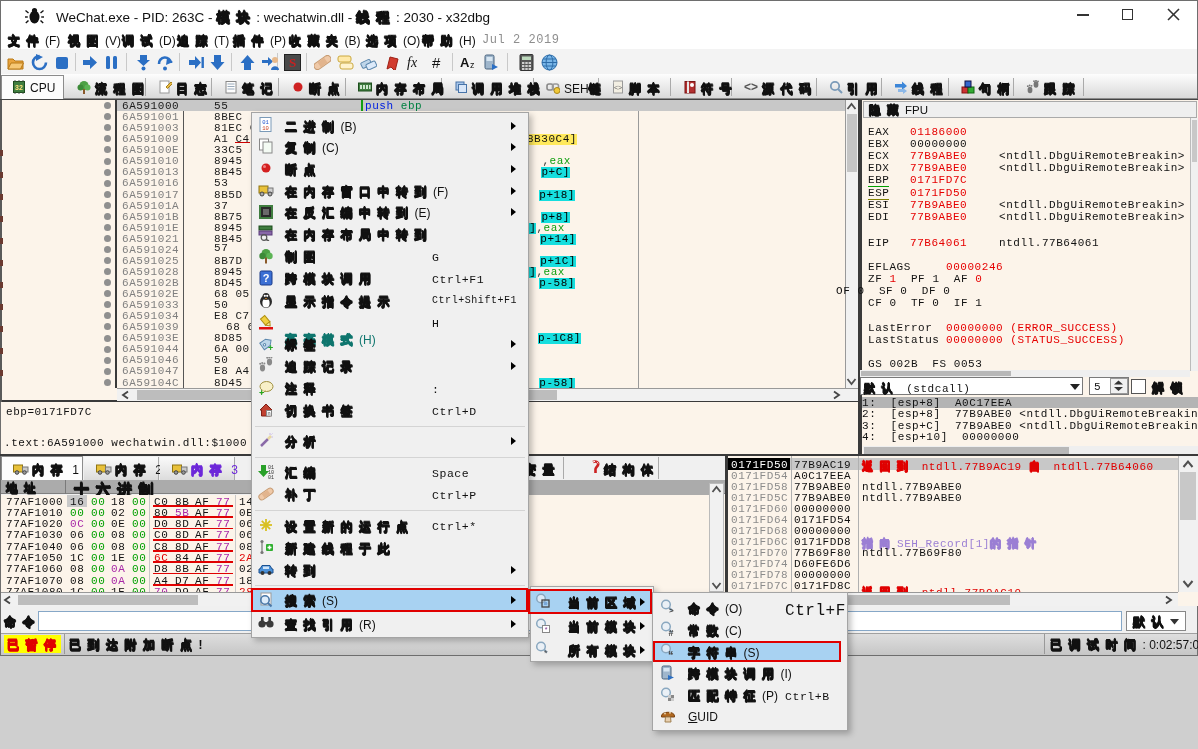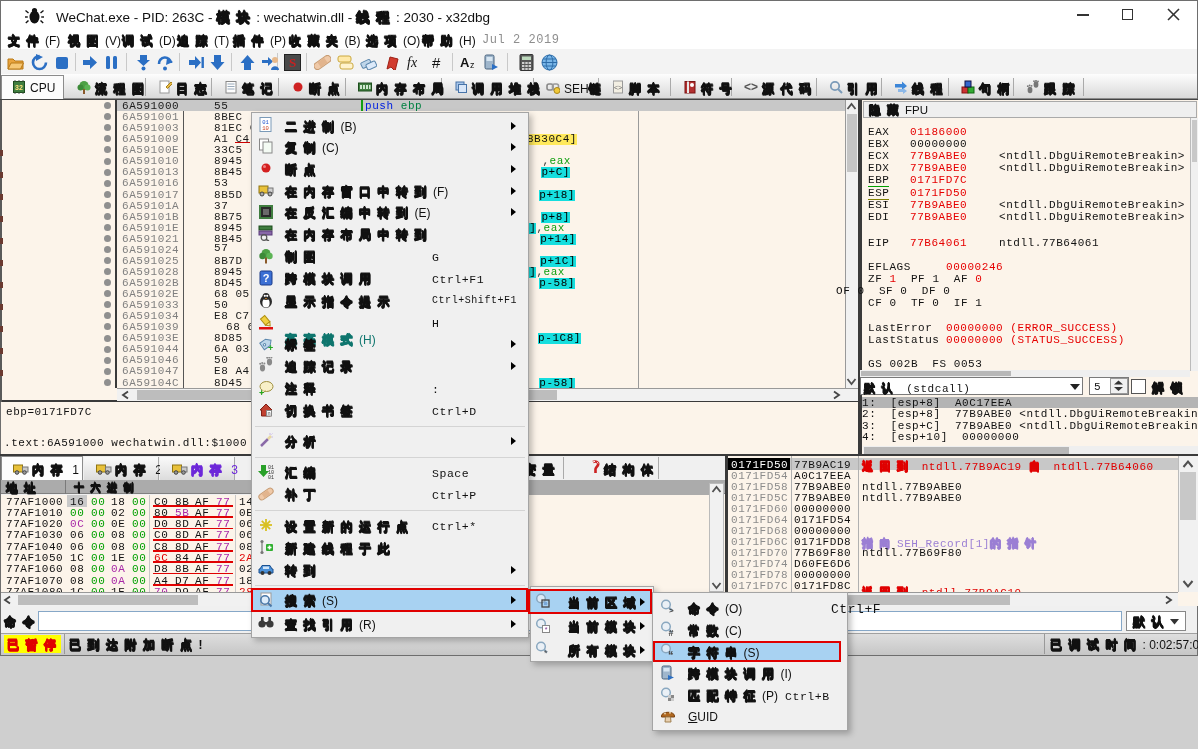--- a/index.html
+++ b/index.html
@@ -361,21 +361,21 @@
 <div class="a m" style="left:122px;top:310.1px;color:#7f7f7f">6A591034</div>
 <div class="a m" style="left:214px;top:310.1px;color:#1a1a1a">E8 C7</div>
 <div class="a" style="left:104px;top:323.4px;width:7px;height:7px;border-radius:50%;background:#8f8f8f"></div>
 <div class="a m" style="left:122px;top:321.2px;color:#7f7f7f">6A591039</div>
 <div class="a m" style="left:226px;top:321.2px;color:#1a1a1a">68 68</div>
 <div class="a" style="left:104px;top:334.5px;width:7px;height:7px;border-radius:50%;background:#8f8f8f"></div>
 <div class="a m" style="left:122px;top:332.3px;color:#7f7f7f">6A59103E</div>
 <div class="a m" style="left:214px;top:332.3px;color:#1a1a1a">8D85 </div>
 <div class="a" style="left:104px;top:345.5px;width:7px;height:7px;border-radius:50%;background:#8f8f8f"></div>
 <div class="a m" style="left:122px;top:343.3px;color:#7f7f7f">6A591044</div>
-<div class="a m" style="left:214px;top:343.3px;color:#1a1a1a">6A 03</div>
+<div class="a m" style="left:214px;top:343.3px;color:#1a1a1a">6A 00</div>
 <div class="a" style="left:104px;top:356.6px;width:7px;height:7px;border-radius:50%;background:#8f8f8f"></div>
 <div class="a m" style="left:122px;top:354.4px;color:#7f7f7f">6A591046</div>
 <div class="a m" style="left:214px;top:354.4px;color:#1a1a1a">50</div>
 <div class="a" style="left:104px;top:367.6px;width:7px;height:7px;border-radius:50%;background:#8f8f8f"></div>
 <div class="a m" style="left:122px;top:365.4px;color:#7f7f7f">6A591047</div>
 <div class="a m" style="left:214px;top:365.4px;color:#1a1a1a">E8 A4</div>
 <div class="a" style="left:104px;top:378.7px;width:7px;height:7px;border-radius:50%;background:#8f8f8f"></div>
 <div class="a m" style="left:122px;top:376.5px;color:#7f7f7f">6A59104C</div>
 <div class="a m" style="left:214px;top:376.5px;color:#1a1a1a">8D45 </div>
 <div class="a m" style="left:527px;top:133.2px;width:50px;overflow:hidden;direction:rtl"><span style="direction:ltr;float:right"><span style="background:#ffe95c;color:#111;display:inline-block;height:11px;line-height:10.5px">8B30C4]</span></span></div>
@@ -493,21 +493,21 @@
 <svg class="a" style="left:172px;top:461px" width="16" height="14" viewBox="0 0 16 14">
     <rect x="0.5" y="4" width="9" height="7" fill="#e8c13a" stroke="#907510"></rect>
     <rect x="9.5" y="6" width="5.5" height="5" fill="#c8c8c8" stroke="#777"></rect>
     <circle cx="4" cy="11.5" r="1.8" fill="#999" stroke="#444"></circle>
     <circle cx="11.5" cy="11.5" r="1.8" fill="#999" stroke="#444"></circle>
   </svg>
 <div class="a s12" style="left:191px;top:462px;color:#6d28d9"><span class="cj">内存</span> 3</div>
 <div class="a" style="left:1px;top:480px;width:724px;height:14px;background:#ababab;border-bottom:1px solid #808080"></div>
 <div class="a" style="left:65px;top:480px;width:1px;height:14px;background:#7a7a7a"></div>
 <div class="a" style="left:6px;top:481px;font-size:11.5px;color:#111;white-space:pre"><span class="cj">地址</span></div>
-<div class="a" style="left:74px;top:481px;font-size:10px;color:#111;white-space:pre"><span class="cj">十六进制</span></div>
+<div class="a" style="left:74px;top:481px;font-size:15px;color:#111;white-space:pre"><span class="cj">十六进制</span></div>
 <div class="a" style="left:1px;top:495px;width:724px;height:97px;background:#fcf4ea;overflow:hidden">
 <div class="a" style="left:66px;top:0.0px;width:20px;height:11.5px;background:#c9c9c9"></div>
 <div class="a m" style="left:5px;top:0.5px;color:#111">77AF1000</div>
 <div class="a m" style="left:69px;top:0.5px;color:#111">16</div>
 <div class="a m" style="left:90px;top:0.5px;color:#00a000">00</div>
 <div class="a m" style="left:110px;top:0.5px;color:#111">18</div>
 <div class="a m" style="left:131px;top:0.5px;color:#00a000">00</div>
 <div class="a m" style="left:153px;top:0.5px;color:#111">C0</div>
 <div class="a m" style="left:174px;top:0.5px;color:#111">8B</div>
 <div class="a m" style="left:194px;top:0.5px;color:#111">AF</div>
@@ -911,21 +911,21 @@
 <div class="a tri-r" style="left:640px;top:645.5px"></div>
 <div class="a" style="left:652px;top:592px;width:196px;height:139px;background:#f0f0f0;border:1px solid #a4a4a4;box-shadow:3px 3px 6px rgba(0,0,0,0.25)"></div>
 <div class="a" style="left:654px;top:642px;width:187px;height:20px;background:#a8d2f2"></div>
 <div class="a" style="left:653px;top:641px;width:188px;height:21px;border:2px solid #e00000"></div>
 <svg class="a" style="left:660px;top:599px" width="16" height="16" viewBox="0 0 16 16">
     <circle cx="6" cy="5.5" r="4.3" fill="#e8f0f8" fill-opacity="0.8" stroke="#8aa8c0" stroke-width="1.5"></circle>
     <line x1="9" y1="8.5" x2="12" y2="11.5" stroke="#8aa8c0" stroke-width="2"></line>
     <text x="9" y="14" font-size="8" font-weight="bold" fill="#444">&gt;</text>
   </svg>
 <div class="a s12" style="left:688px;top:600.5px;color:#111"><span class="cj">命令</span>(O)</div>
-<div class="a m" style="left:831px;top:602.0px;color:#111;font-size:13px">Ctrl+F</div>
+<div class="a m" style="left:785px;top:602.0px;color:#111;font-size:16px">Ctrl+F</div>
 <svg class="a" style="left:660px;top:621px" width="16" height="16" viewBox="0 0 16 16">
     <circle cx="6" cy="5.5" r="4.3" fill="#e8f0f8" fill-opacity="0.8" stroke="#8aa8c0" stroke-width="1.5"></circle>
     <line x1="9" y1="8.5" x2="12" y2="11.5" stroke="#8aa8c0" stroke-width="2"></line>
     <text x="8.5" y="15" font-size="9" font-weight="bold" fill="#444">#</text>
   </svg>
 <div class="a s12" style="left:688px;top:622.5px;color:#111"><span class="cj">常数</span>(C)</div>
 <svg class="a" style="left:660px;top:643px" width="16" height="16" viewBox="0 0 16 16">
     <circle cx="6" cy="5.5" r="4.3" fill="#e8f0f8" fill-opacity="0.8" stroke="#8aa8c0" stroke-width="1.5"></circle>
     <line x1="9" y1="8.5" x2="12" y2="11.5" stroke="#8aa8c0" stroke-width="2"></line>
     <text x="8" y="16" font-size="11" font-weight="bold" fill="#444">“</text>

